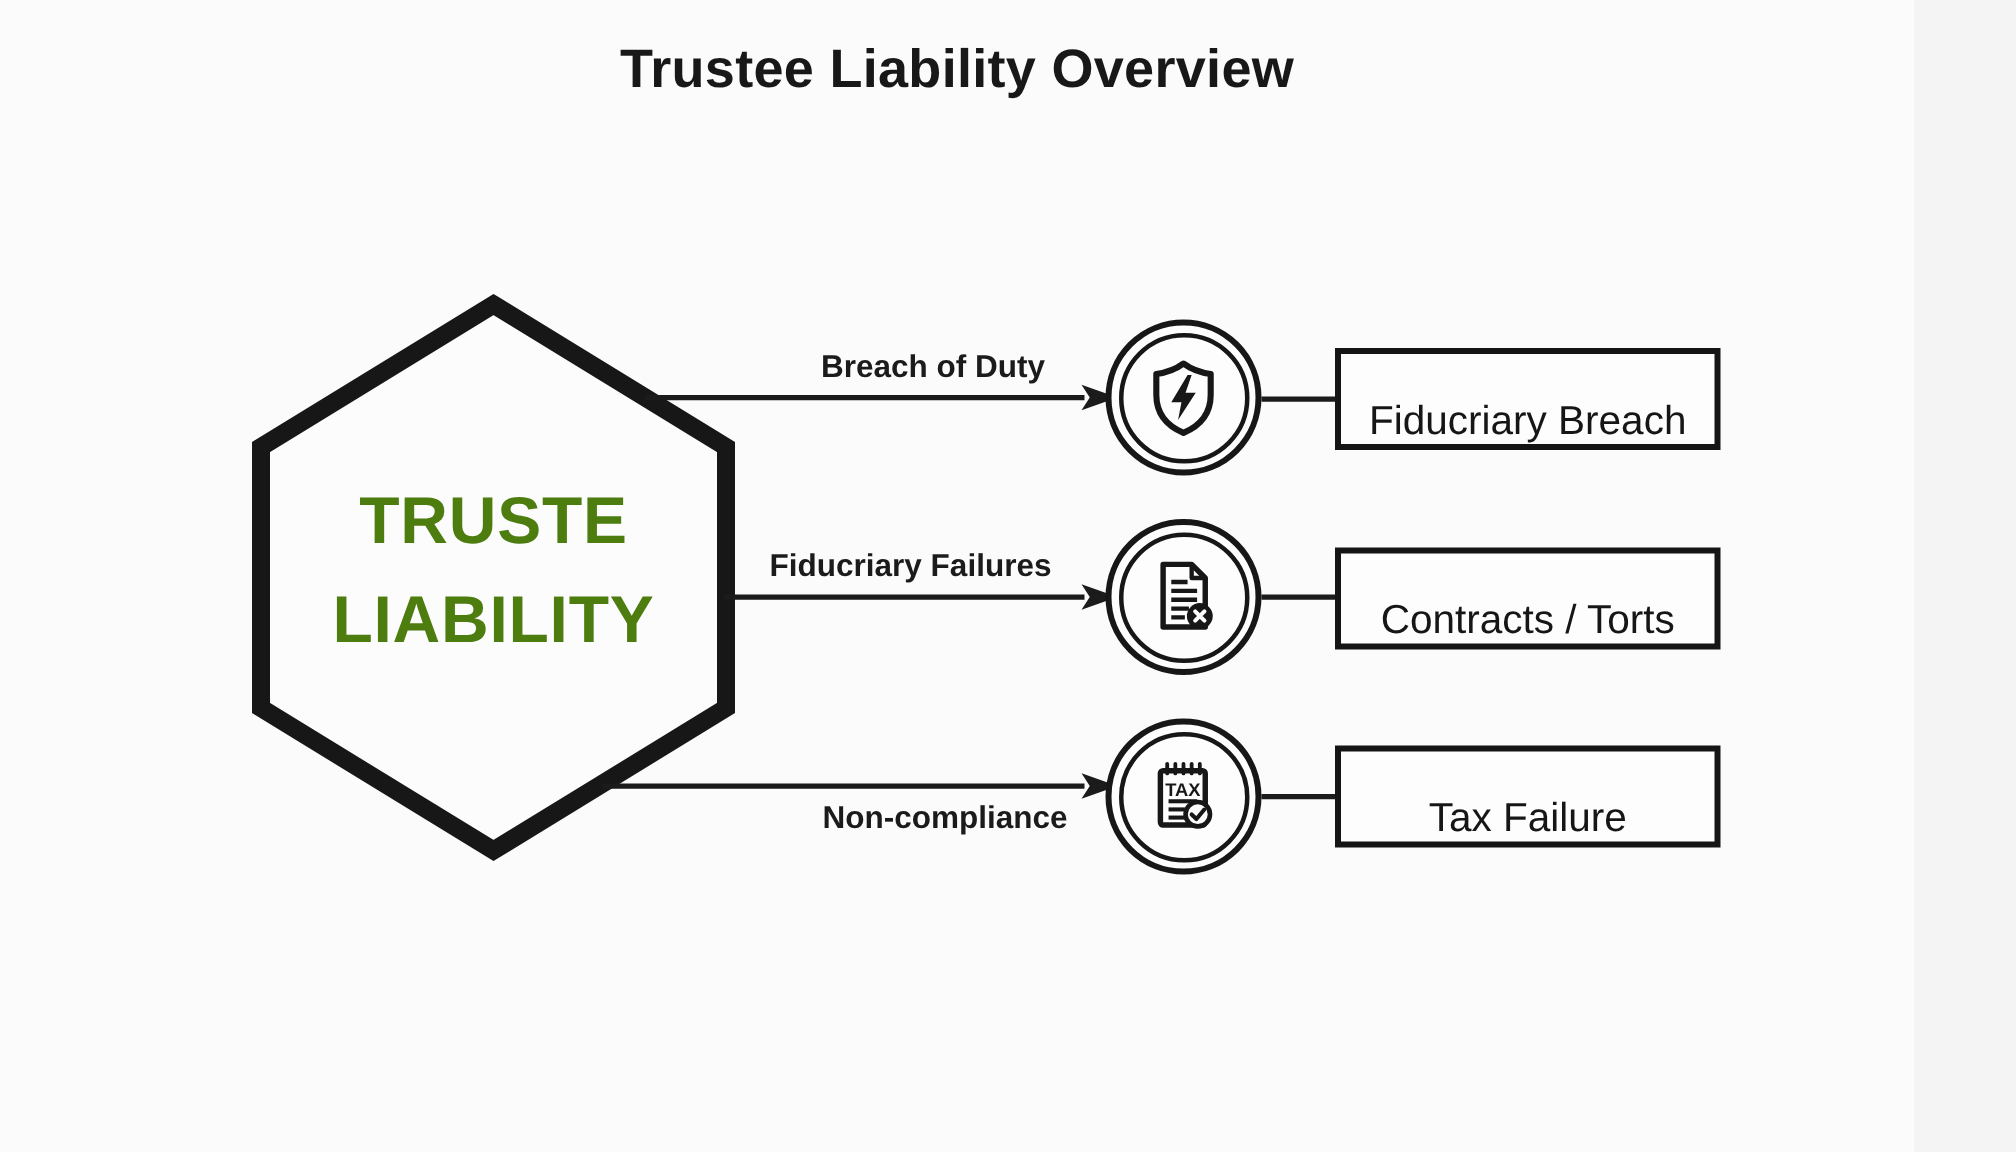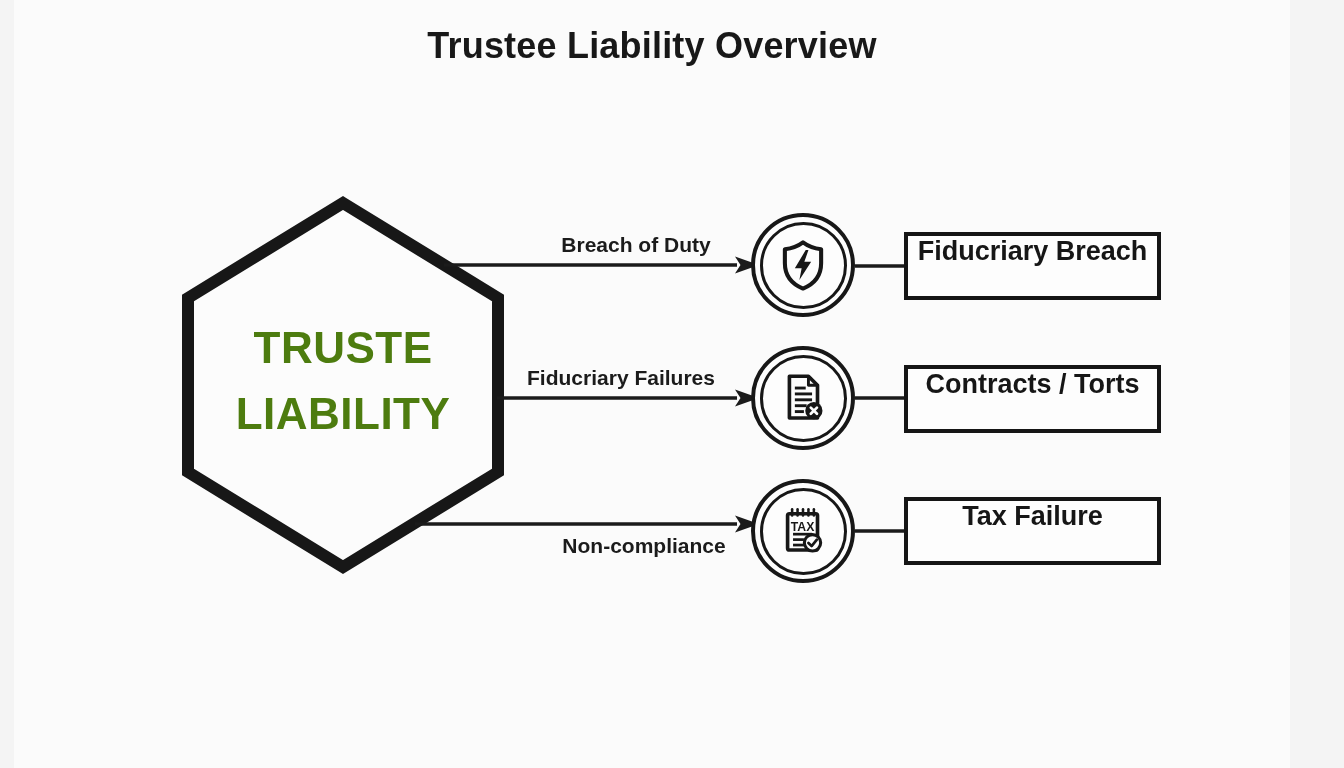--- a/index.html
+++ b/index.html
@@ -8,21 +8,20 @@
     font-family: "Liberation Sans", sans-serif;
     background: #f4f4f4;
   }
   .canvas {
     position: relative;
     width: 1276px;
     height: 768px;
     background: #fbfbfb;
     color: #171717;
     overflow: hidden;
-    margin-left: 14px;
   }
   .title {
     position: absolute;
     top: 25px;
     left: 0;
     width: 100%;
     text-align: center;
     font-size: 36px;
     font-weight: bold;
     letter-spacing: 0.2px;
@@ -75,24 +74,24 @@
     justify-content: center;
   }
   .outcome-box {
     position: absolute;
     left: 890px;
     width: 257px;
     height: 68px;
     border: 4px solid #151515;
     background: #fdfdfd;
     display: flex;
-    align-items: flex-start;
+    align-items: flex-end;
     justify-content: center;
     font-size: 27px;
-    font-weight: bold;
+    font-weight: normal;
     white-space: nowrap;
     color: #161616;
   }
   .icon-svg text {
     font-family: "Liberation Sans", sans-serif;
     font-weight: bold;
   }
 </style>
 </head>
 <body>

